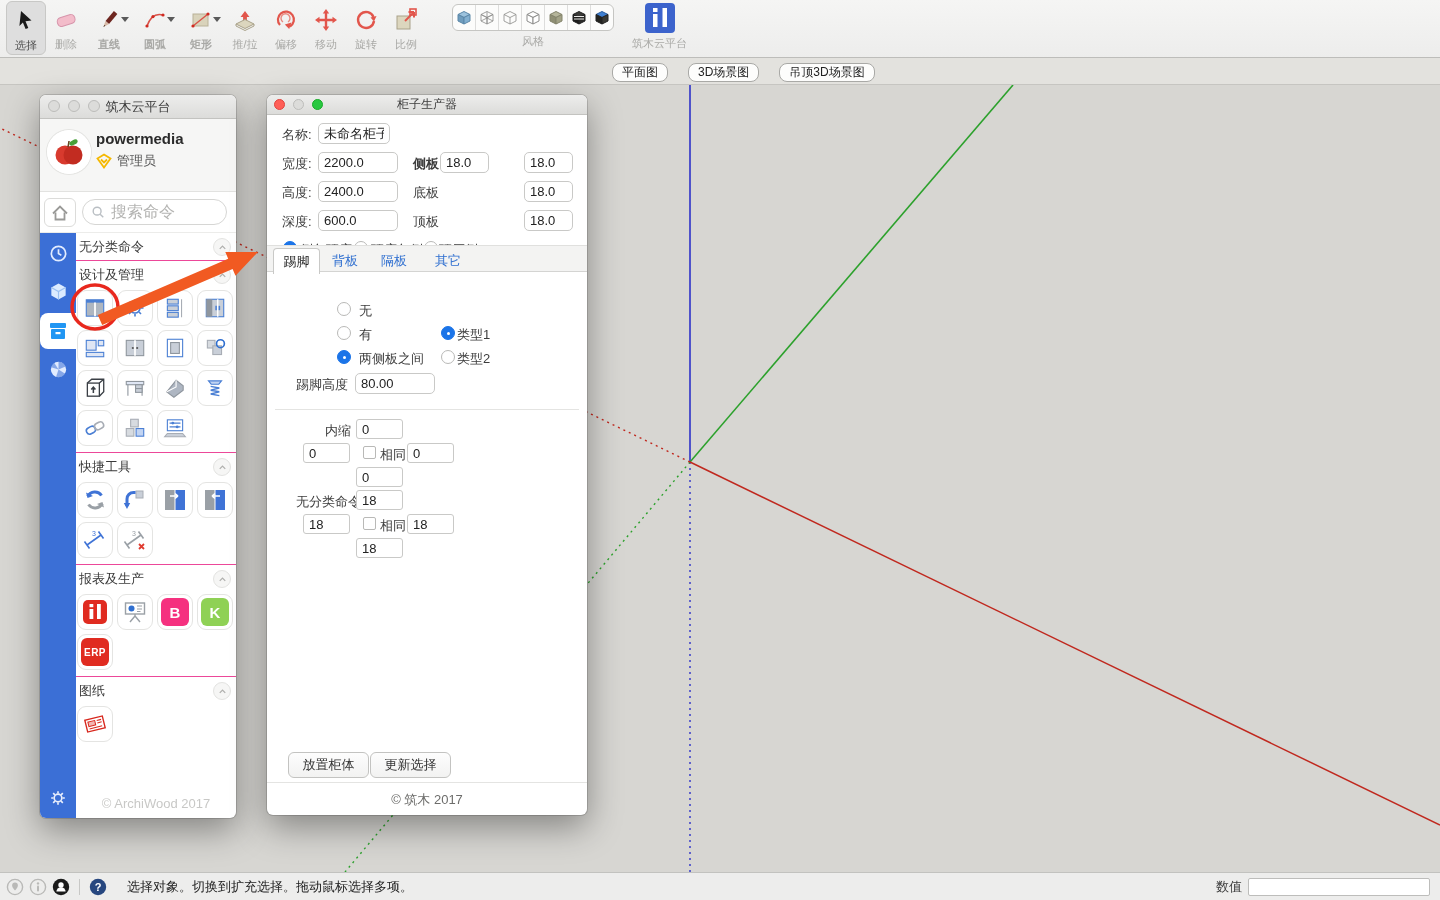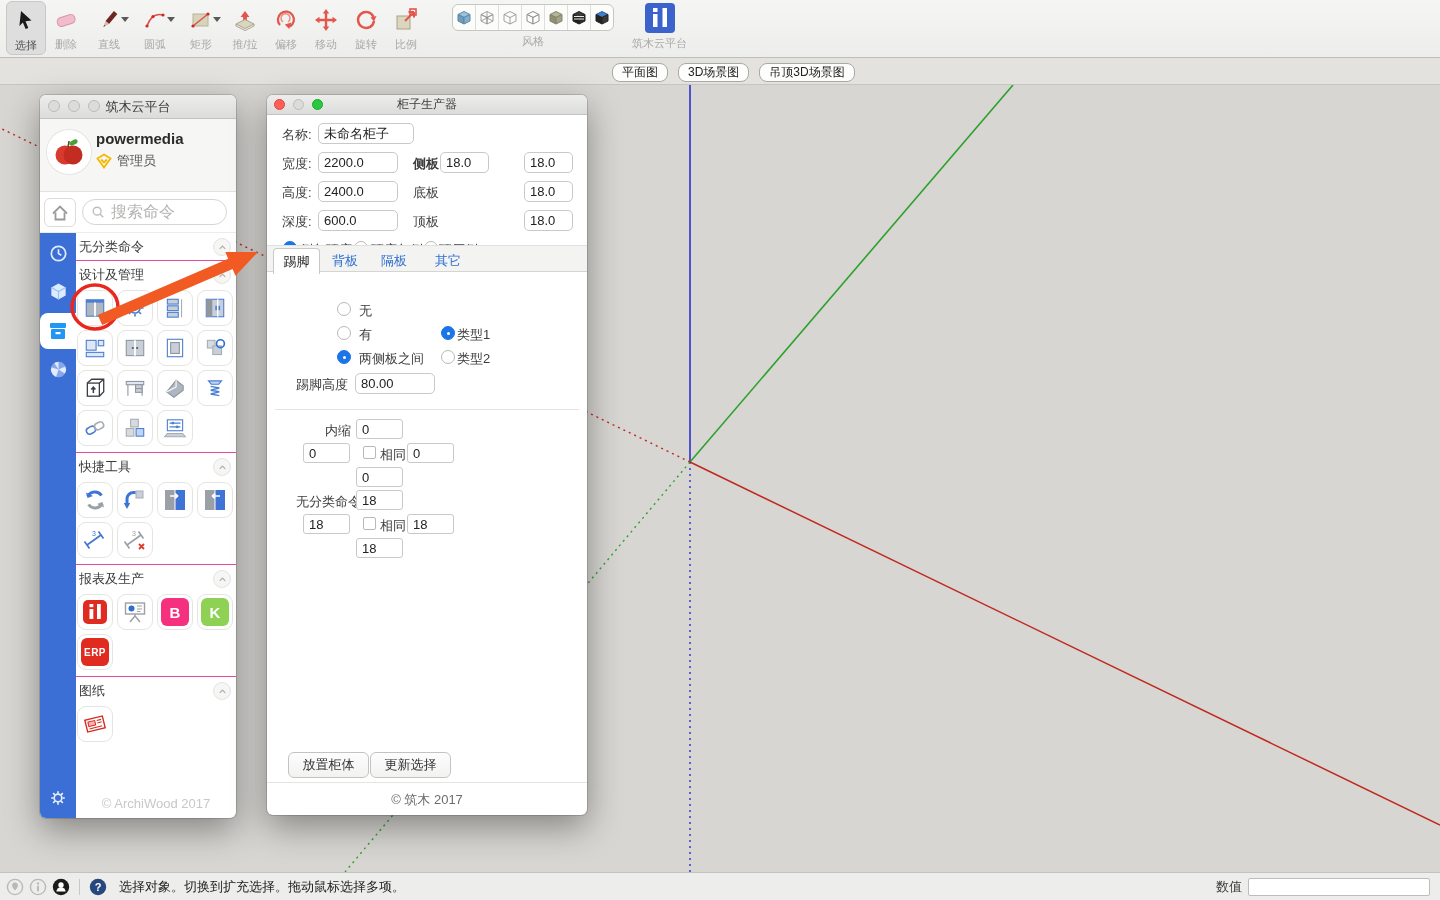--- a/index.html
+++ b/index.html
@@ -5,32 +5,32 @@
   html,body{margin:0;padding:0;}
   body{width:1440px;height:900px;font-family:"Liberation Sans","DejaVu Sans",sans-serif;overflow:hidden;background:#d7d6d2;-webkit-font-smoothing:antialiased;}
   .screen{position:relative;width:1440px;height:900px;}
   
   .toolbar{position:absolute;left:0;top:0;width:1440px;height:58px;background:linear-gradient(#f5f5f4,#ededec);border-bottom:1px solid #bdbdba;display:flex;align-items:flex-start;box-sizing:border-box;}
   .tool{position:relative;width:40px;height:54px;margin-top:1px;display:flex;flex-direction:column;align-items:center;justify-content:flex-start;border-radius:6px;}
   .tool .ticon{height:34px;display:flex;align-items:center;justify-content:center;margin-top:2px;}
   .tool .tlabel{font-size:11px;color:#a9a9a6;line-height:14px;white-space:nowrap;}
   .tool.active{background:#dedede;border:1px solid #c8c8c6;box-sizing:border-box;}
   .tool.active .tlabel{color:#4c4c4c;}
-  .tool.wcaret{width:46px;}
+  .tool.wcaret{width:46px;font-weight:bold;}
   .caret{position:absolute;right:3px;top:16px;width:0;height:0;border-left:4px solid transparent;border-right:4px solid transparent;border-top:5px solid #5a5a5a;}
   .stylegroup{margin-left:26px;margin-top:4px;display:flex;flex-direction:column;align-items:center;}
   .cuberow{display:flex;border:1px solid #c6c6c3;border-radius:6px;background:#fcfcfb;overflow:hidden;}
   .cube{width:22px;height:25px;display:flex;align-items:center;justify-content:center;border-right:1px solid #dddddc;}
   .cube:last-child{border-right:none;}
   .glabel{font-size:11px;color:#a9a9a6;margin-top:3px;}
   .plugintool{margin-left:18px;margin-top:1px;display:flex;flex-direction:column;align-items:center;}
   .plabel{font-size:11px;color:#a9a9a6;margin-top:1px;}
   
   .tabstrip{position:absolute;left:0;top:58px;width:1440px;height:27px;background:#e3e2de;border-bottom:1px solid #c6c5c1;box-sizing:border-box;}
-  .scenetabs{position:absolute;left:612px;top:5px;display:flex;gap:10px;}
+  .scenetabs{position:absolute;left:612px;top:5px;display:flex;gap:20px;}
   .scenetab{background:#fdfdfc;border:1px solid #a9a9a6;border-radius:8px;font-size:12px;color:#222;padding:1px 9px 2px;line-height:14px;white-space:nowrap;}
   
   .viewport{position:absolute;left:0;top:85px;width:1440px;height:787px;background:#d7d6d2;}
   .axes{position:absolute;left:0;top:0;}
   
   .floatpanel{position:absolute;background:#fff;border-radius:6px;box-shadow:0 12px 34px rgba(0,0,0,.38),0 0 0 1px rgba(0,0,0,.14);overflow:hidden;}
   .titlebar{height:23px;background:linear-gradient(#ededec,#dcdcda);border-bottom:1px solid #c3c3c0;position:relative;display:flex;align-items:center;justify-content:center;}
   .titletext{font-size:13px;color:#3c3c3c;}
   .lights{position:absolute;left:8px;top:5px;display:flex;gap:8px;}
   .light{width:12px;height:12px;border-radius:50%;box-sizing:border-box;}
@@ -73,21 +73,21 @@
   .dtab{position:absolute;top:3px;height:24px;display:flex;align-items:center;justify-content:center;font-size:13px;}
   .dtab.active{background:#fff;border:1px solid #c9c9c7;border-bottom:none;border-radius:4px 4px 0 0;color:#222;z-index:2;top:2px;height:25px;}
   .dtab.link{color:#2f6fd0;}
   .divider{position:absolute;left:8px;width:304px;height:1px;background:#e4e4e2;}
   .btn{position:absolute;height:24px;background:linear-gradient(#fdfdfd,#f2f2f1);border:1px solid #c3c3c1;border-radius:6px;font-size:13px;color:#333;display:flex;align-items:center;justify-content:center;}
   .dlgfoot{position:absolute;left:0;width:320px;text-align:center;font-size:13px;color:#6d6d6b;}
   
   .statusbar{position:absolute;left:0;top:872px;width:1440px;height:28px;background:#ededec;border-top:1px solid #c2c2bf;box-sizing:border-box;display:flex;align-items:center;}
   .sb-icons{display:flex;align-items:center;gap:5px;margin-left:6px;}
   .sb-sep{width:1px;height:16px;background:#c8c8c6;margin:0 4px;}
-  .sb-msg{font-size:13px;color:#222;margin-left:12px;}
+  .sb-msg{font-size:13px;color:#222;margin-left:20px;}
   .sb-right{margin-left:auto;display:flex;align-items:center;margin-right:10px;gap:6px;}
   .sb-mlabel{font-size:13px;color:#3c3c3c;}
   .sb-minput{width:182px;height:18px;border:1px solid #bdbdbb;background:#fff;border-radius:2px;font-size:12px;padding:0 4px;box-sizing:border-box;outline:none;font-family:inherit;}
   
   .annot{position:absolute;left:0;top:0;pointer-events:none;z-index:60;}
   .floatpanel{z-index:10;}
 </style>
 </head>
 <body>
 
@@ -628,21 +628,21 @@
     <div class="titlebar" style="height:19px;">
       <div class="lights" style="top:4px;left:7px;">
         <span class="light red" style="width:11px;height:11px;"></span>
         <span class="light inact" style="width:11px;height:11px;"></span>
         <span class="light green" style="width:11px;height:11px;"></span>
       </div>
       <span class="titletext" style="font-size:12px;">柜子生产器</span>
     </div>
 
     <div class="lbl" style="left:15px;top:31px;">名称:</div>
-    <input class="inp" style="left: 51px; top: 28px; width: 96px;" value="未命名柜子">
+    <input class="inp" style="left: 51px; top: 28px; width: 72px;" value="未命名柜子">
 
     <div class="lbl" style="left:15px;top:60px;">宽度:</div>
     <input class="inp" style="left: 51px; top: 57px; width: 80px;" value="2200.0">
     <div class="lbl" style="left:146px;top:60px;font-weight:bold;">侧板</div>
     <input class="inp" style="left: 173px; top: 57px; width: 49px;" value="18.0">
     <input class="inp" style="left: 257px; top: 57px; width: 49px;" value="18.0">
 
     <div class="lbl" style="left:15px;top:89px;">高度:</div>
     <input class="inp" style="left: 51px; top: 86px; width: 80px;" value="2400.0">
     <div class="lbl" style="left:146px;top:89px;">底板</div>

